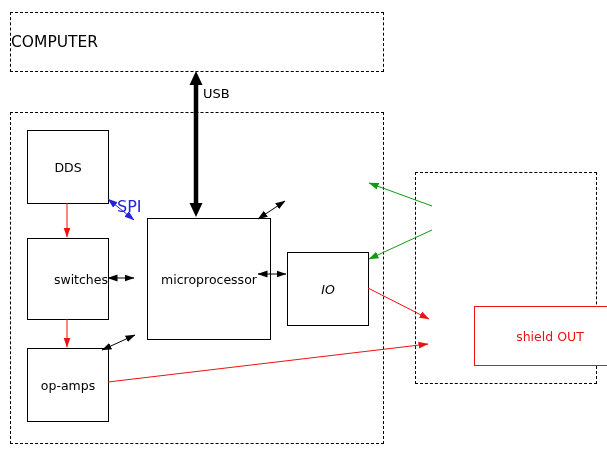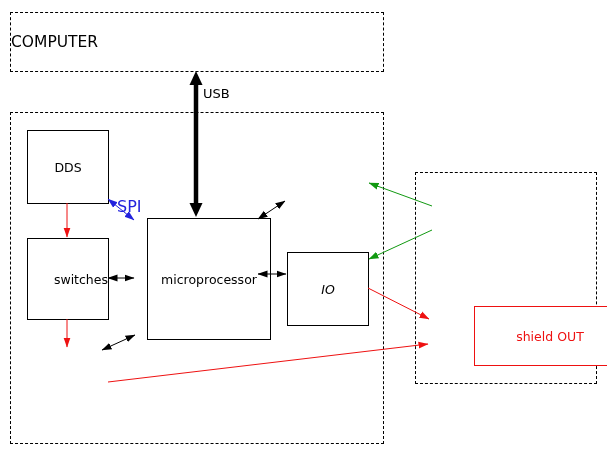--- a/index.html
+++ b/index.html
@@ -59,20 +59,23 @@
   </div>
   <div class="dashed" id="main-box"></div>
   <div class="dashed" id="shield-box"></div>
 
   <div class="box" id="dds">
     <span class="lbl">DDS</span>
   </div>
   <div class="box" id="switches">
     <span class="lbl">switches</span>
   </div>
+  <div class="box" id="opamps">
+    <span class="lbl">op-amps</span>
+  </div>
   <div class="box" id="micro">
     <span class="lbl">microprocessor</span>
   </div>
   <div class="box" id="io">
     <span class="lbl">IO</span>
   </div>
 
   <div class="box" id="shield-out">
     <span class="lbl">shield OUT</span>
   </div>

